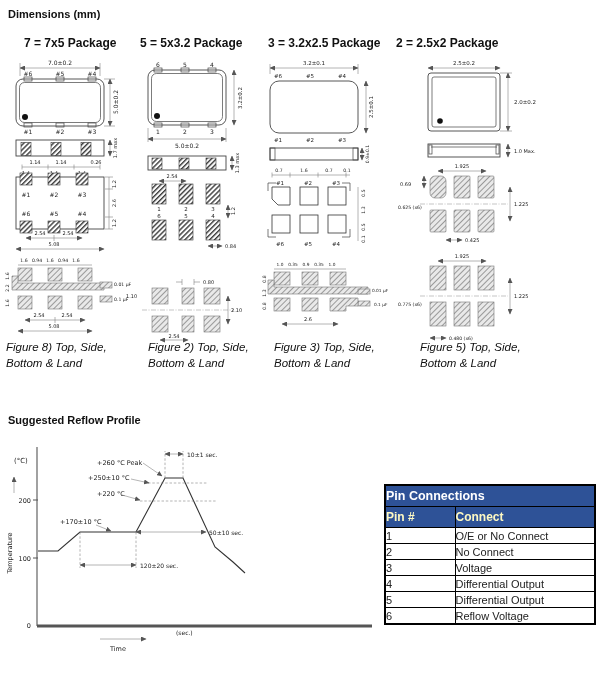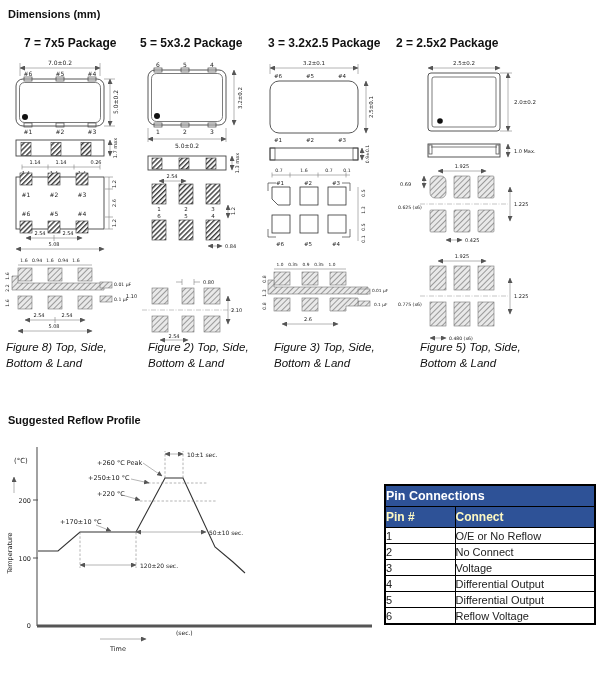--- a/index.html
+++ b/index.html
@@ -446,21 +446,21 @@
   <tbody>
       <tr class="title-row">
         <th colspan="2">Pin Connections</th>
       </tr>
   <tr class="head-row">
     <th>Pin #</th>
     <th>Connect</th>
   </tr>
   <tr>
     <td>1</td>
-    <td>O/E or No Reflow</td>
+    <td>O/E or No Connect</td>
   </tr>
   <tr>
     <td>2</td>
     <td>No Connect</td>
   </tr>
   <tr>
     <td>3</td>
     <td>Voltage</td>
   </tr>
   <tr>

